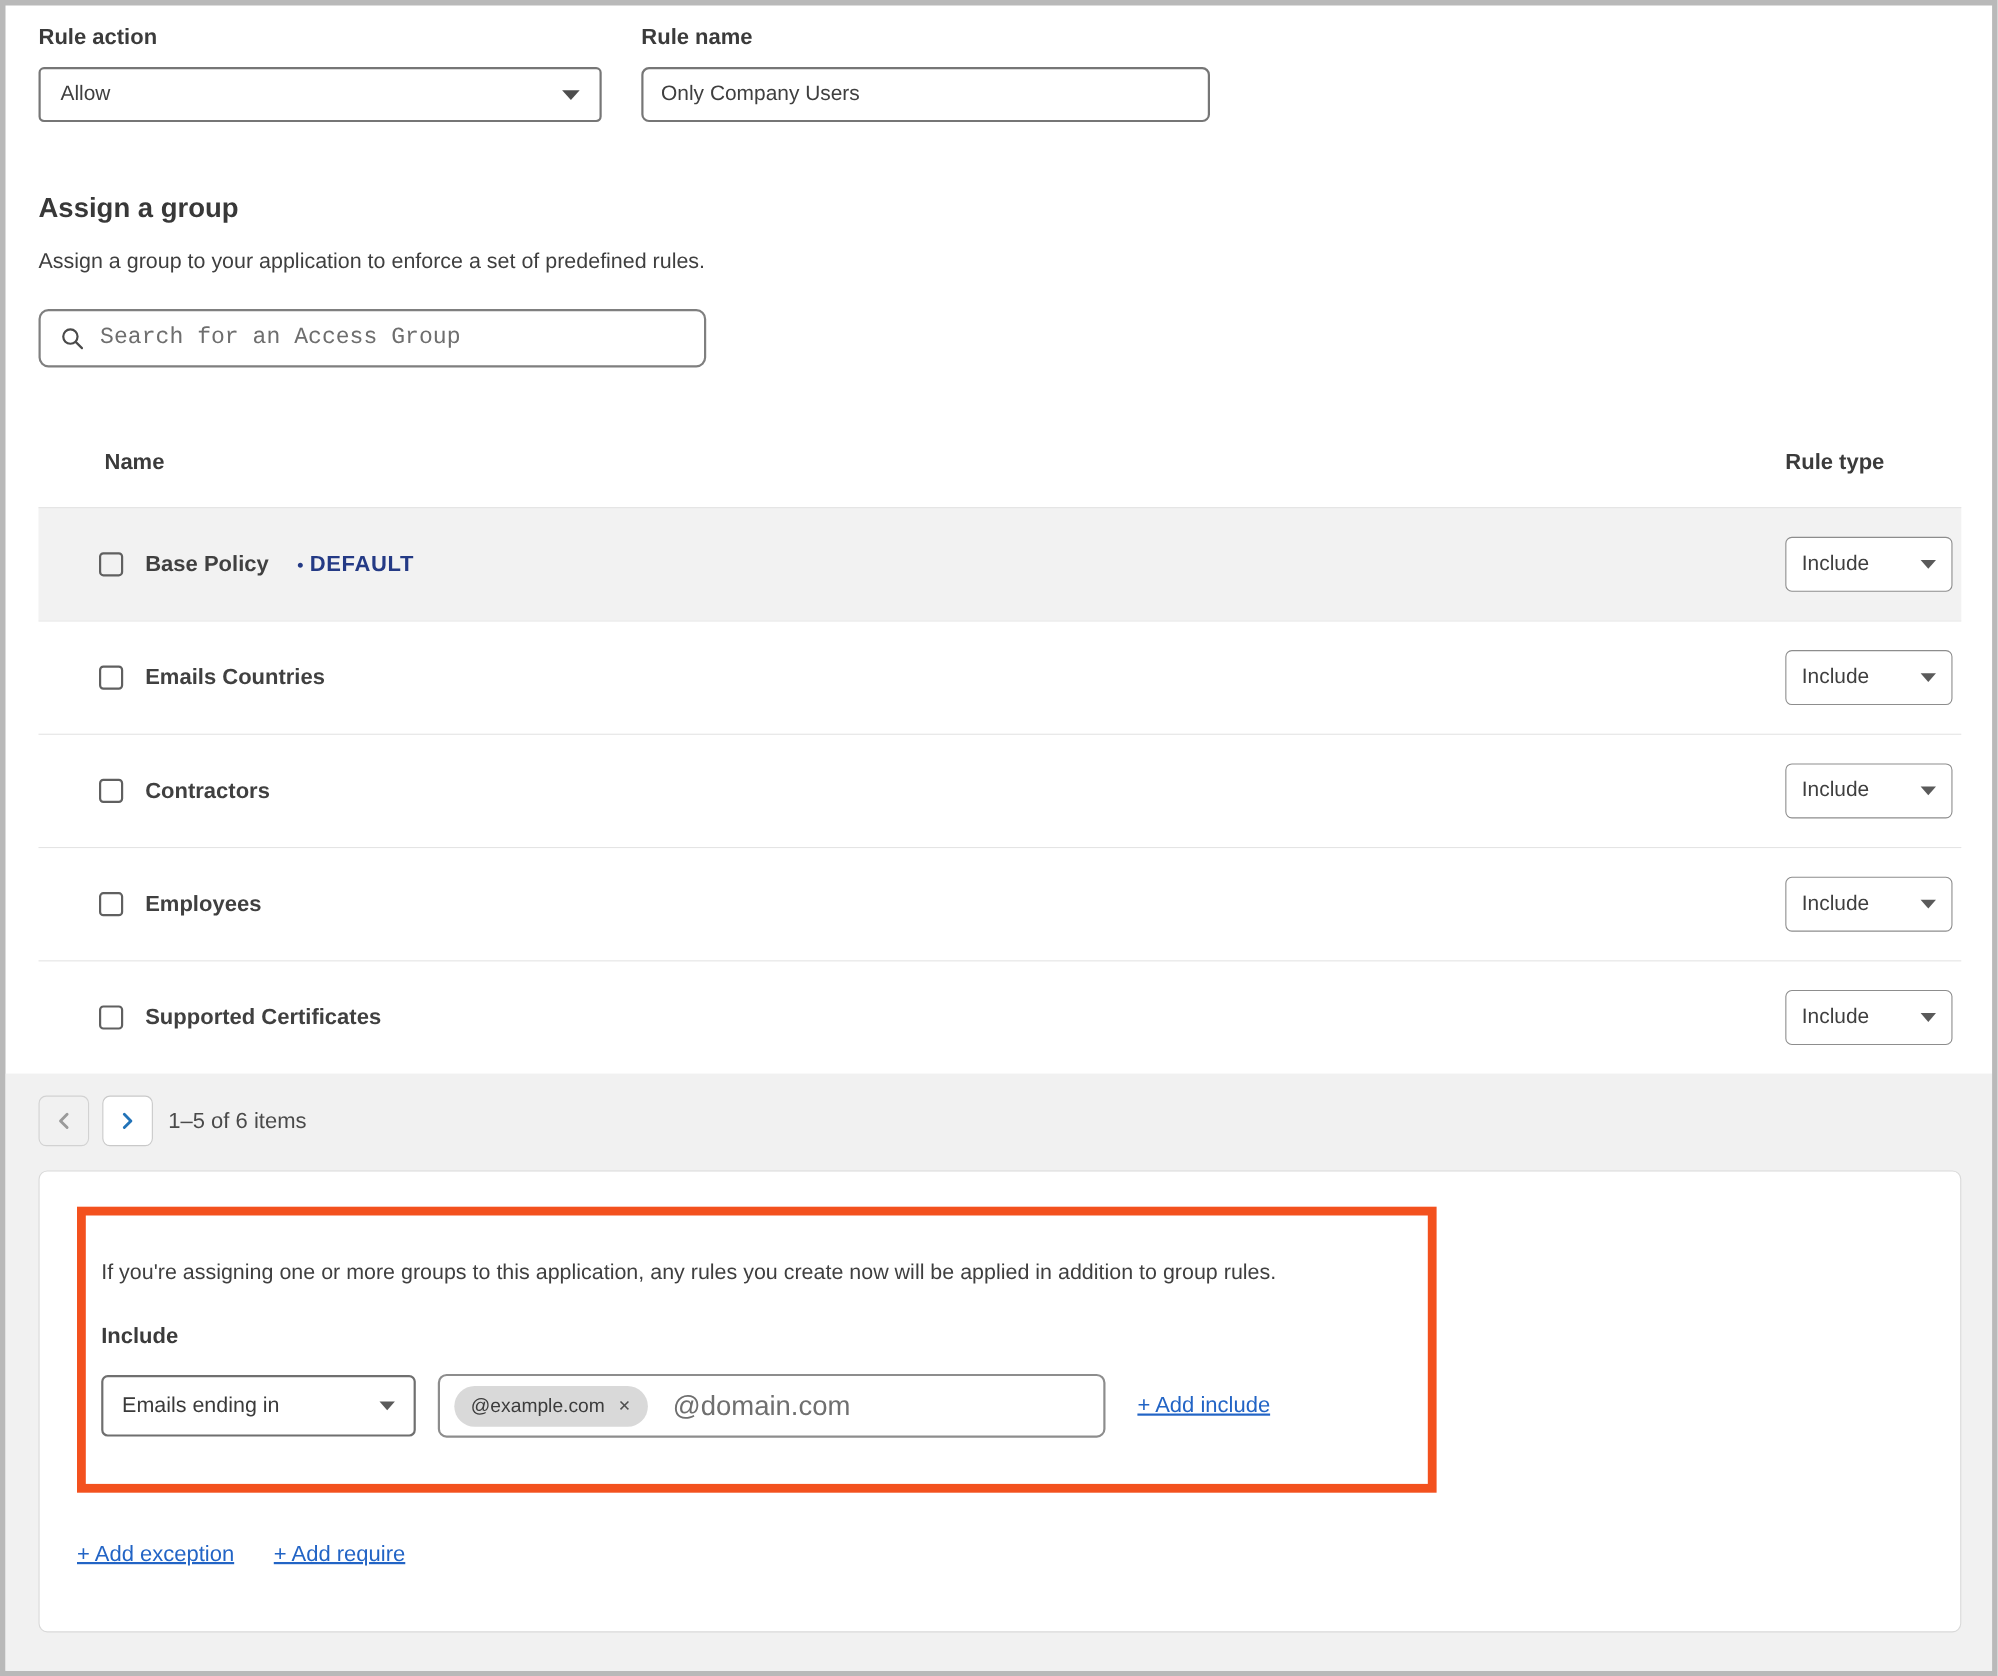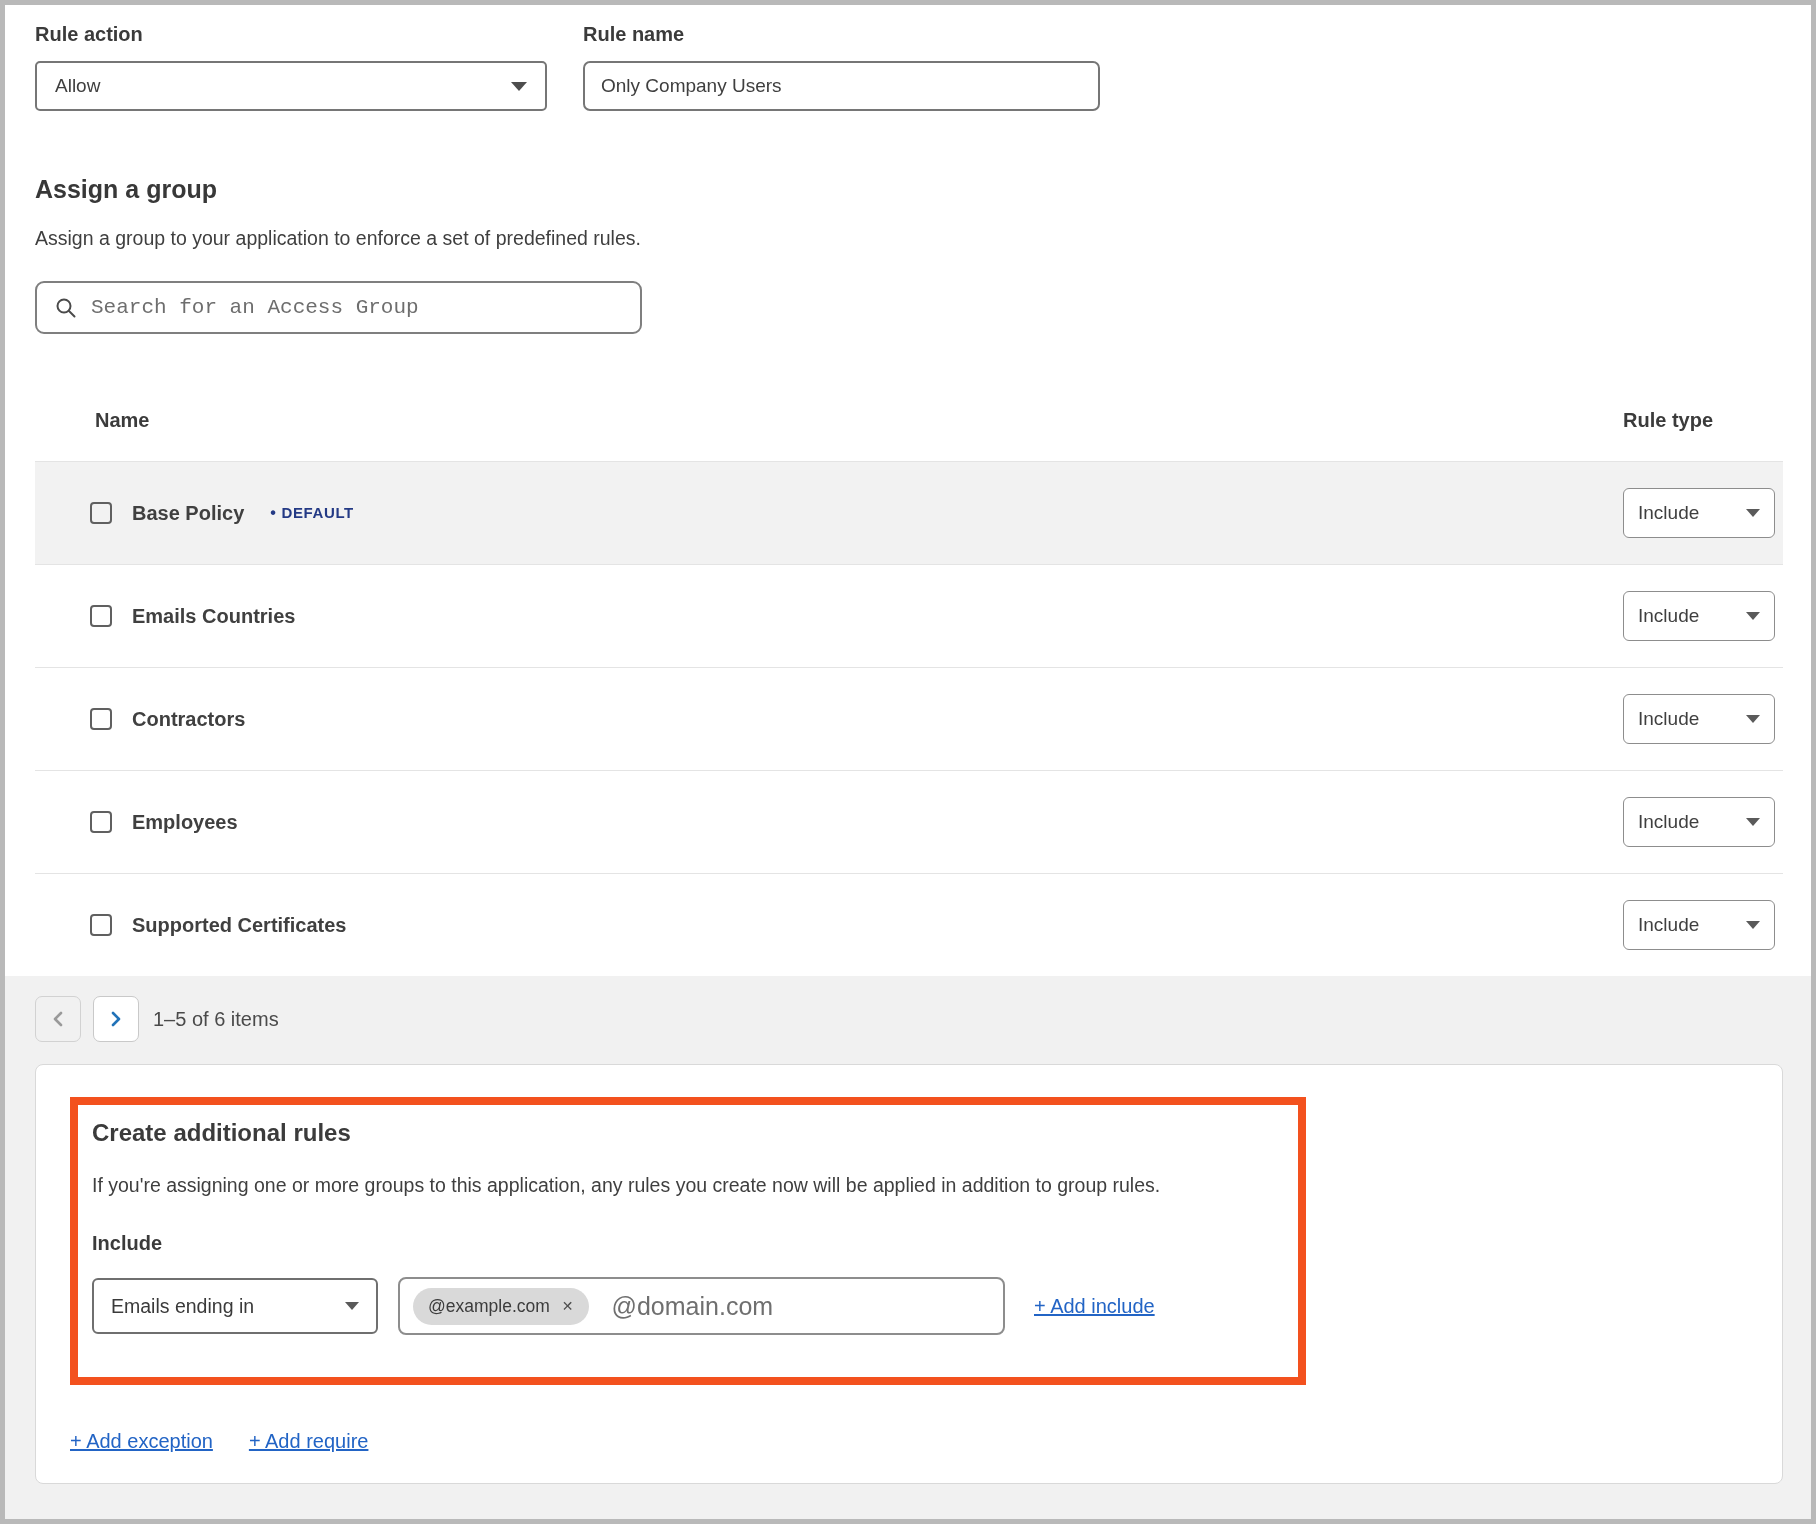--- a/index.html
+++ b/index.html
@@ -53,21 +53,21 @@
   .th-type { width: 160px; font-size: 20px; font-weight: 700; color: #3b3b3b; }
   .trow { height: 103px; display: flex; align-items: center; background: #fff; border-top: 1px solid #e4e4e4; }
   .trow:first-of-type { border-top: none; }
   .trow.row-default { background: #f2f2f2; }
   .row-main { flex: 1; display: flex; align-items: center; }
   .checkbox {
     width: 22px; height: 22px; margin-left: 55px; flex: none;
     border: 2px solid #606060; border-radius: 4px; background: transparent; cursor: pointer;
   }
   .row-label { margin-left: 20px; font-size: 20px; font-weight: 700; color: #404040; }
-  .row-badge { margin-left: 26px; font-size: 15px; font-weight: 700; letter-spacing: 0.6px; color: #243a85; }
+  .row-badge { margin-left: 26px; font-size: 20px; font-weight: 700; letter-spacing: 0.6px; color: #243a85; }
   .row-badge::before { content: "• "; font-size: 16px; }
   .row-type-cell { width: 160px; display: flex; }
   .rule-type-select {
     width: 152px; height: 50px; background: #fff;
     border: 1.5px solid #8d8d8d; border-radius: 6px;
     display: flex; align-items: center; justify-content: space-between;
     padding: 0 14px; font-size: 19px; color: #3f3f3f; cursor: pointer;
   }
   .rule-type-select .caret { border-left-width: 7px; border-right-width: 7px; border-top-width: 8px; border-top-color: #5a5a5a; }
 
@@ -235,21 +235,20 @@
       <div class="page-btn next">
         <svg width="14" height="18" viewBox="0 0 14 18">
           <polyline points="4,3 10,9 4,15" fill="none" stroke="#2273b8" stroke-width="2.6" stroke-linecap="round" stroke-linejoin="round"></polyline>
         </svg>
       </div>
       <span class="page-count">1–5 of 6 items</span>
     </div>
 
     <div class="bottom-card">
       <div class="highlight-box">
-        <h3>Create additional rules</h3>
         <p class="desc">If you're assigning one or more groups to this application, any rules you create now will be applied in addition to group rules.</p>
         <div class="include-label">Include</div>
         <div class="rule-builder">
           <div class="selector">
             <span>Emails ending in</span>
             <span class="caret"></span>
           </div>
           <div class="email-input">
             <span class="tag">
               <span>@example.com</span>

